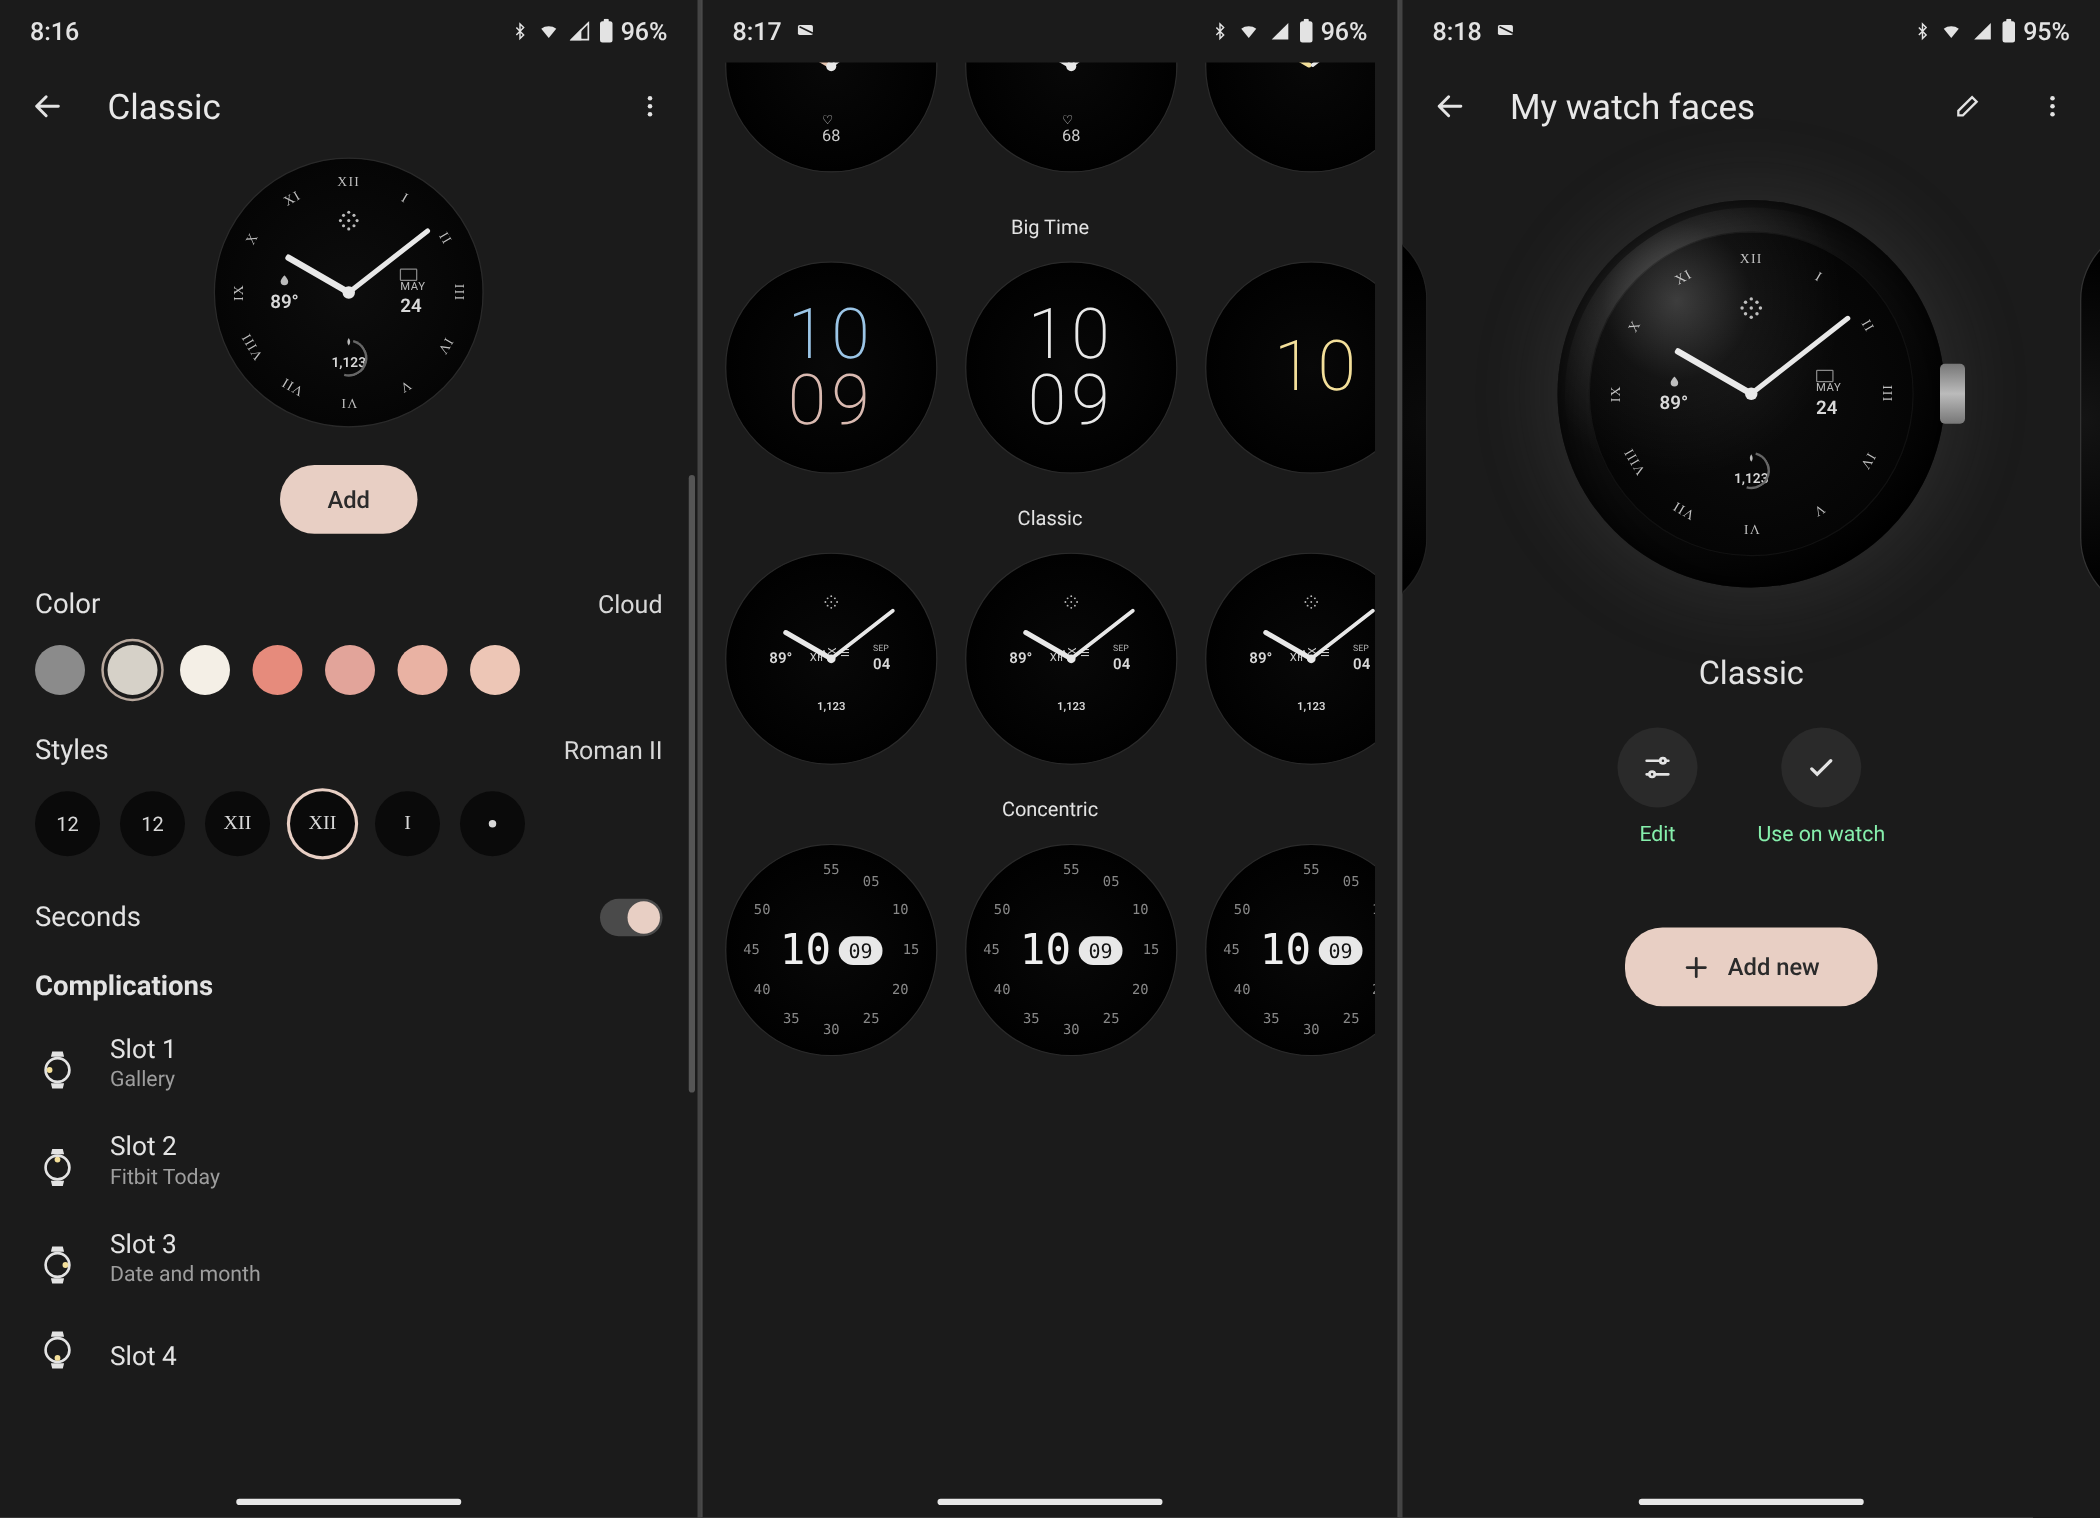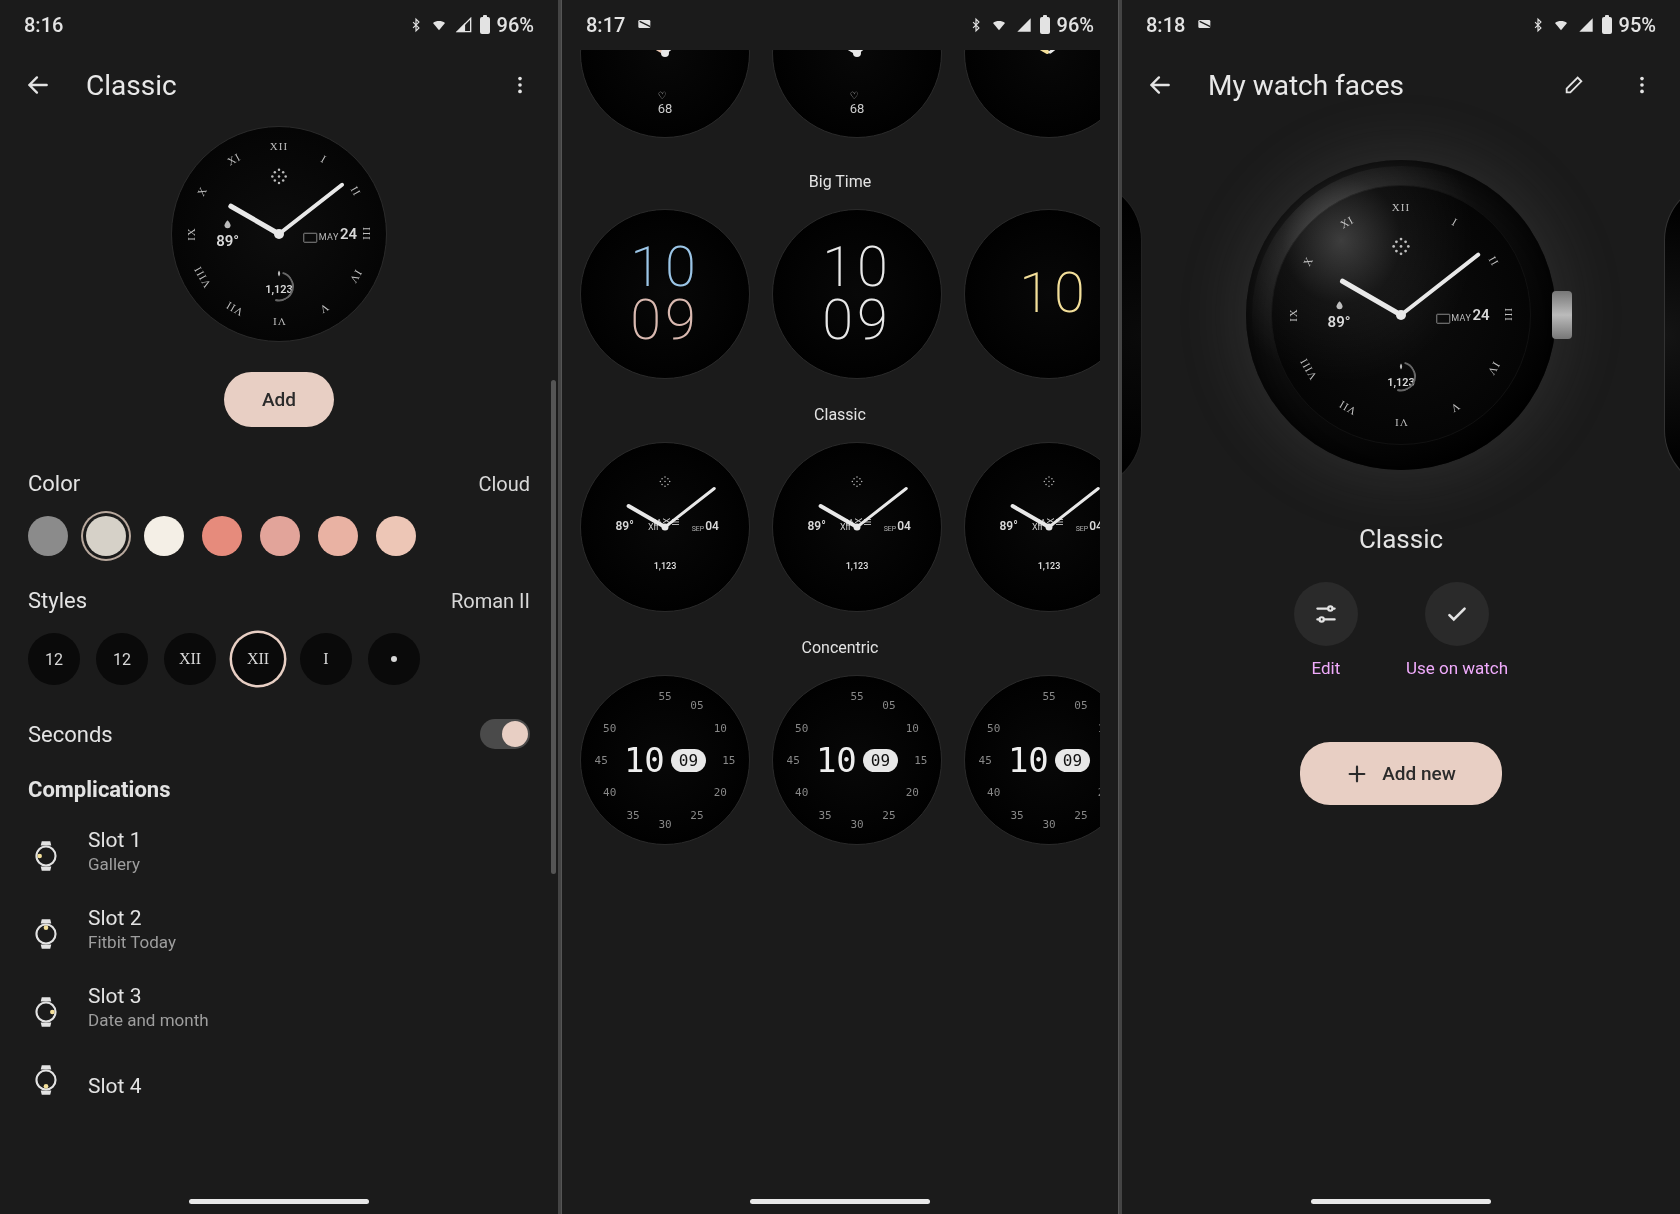--- a/index.html
+++ b/index.html
@@ -56,21 +56,21 @@
     font-size: 10px;
   }
   .watch-face .rn { position:absolute; transform: translate(-50%,-50%); font-family: "Times New Roman", serif; letter-spacing: 1px; font-size: 11px; }
   .hand { position:absolute; left:50%; top:50%; background:#e8e8e8; transform-origin: 50% 100%; border-radius:2px; }
   .hand.hour { width:5px; height:58px; transform: translate(-50%,-100%) rotate(300deg); }
   .hand.min  { width:4px; height:82px; transform: translate(-50%,-100%) rotate(52deg); }
   .center-dot { position:absolute; left:50%; top:50%; width:10px; height:10px; border-radius:50%; background:#e8e8e8; transform:translate(-50%,-50%); }
   .comp { position:absolute; font-size:11px; color:#d8d8d8; text-align:center; transform:translate(-50%,-50%); line-height:1.1; }
   .comp.top { left:50%; top:24%; }
   .comp.left { left:26%; top:50%; }
-  .comp.right { left:74%; top:50%; display:flex; flex-direction:row; align-items:flex-end; gap:1px;}
+  .comp.right { left:74%; top:50%; display:flex; flex-direction:column; align-items:flex-start; gap:1px;}
   .comp.bottom { left:50%; top:74%; }
   .comp .big { font-size:15px; font-weight:600; }
   .comp .sm { font-size:9px; opacity:.85; letter-spacing:.5px;}
   .comp .cal { border:1px solid #888; width:14px; height:10px; border-radius:1px; position:relative; }
   .comp .arc { width:30px; height:30px; border:2px solid #666; border-radius:50%; border-left-color:transparent; border-top-color:transparent; transform:rotate(-30deg); margin:0 auto; }
   
   .pill-btn {
     background: #e8cfc4;
     color: #2b2b2b;
     border-radius: 30px;
@@ -145,21 +145,21 @@
     content:""; position:absolute; inset:6px; border-radius:50%;
     background: radial-gradient(ellipse at 30% 25%, rgba(255,255,255,0.22) 0%, rgba(255,255,255,0.05) 20%, transparent 45%);
     pointer-events:none;
   }
   .crown { position:absolute; right:-16px; top:50%; width:20px; height:48px; transform:translateY(-50%);
     background: linear-gradient(#777,#bbb,#777); border-radius:4px; }
   .face-name { font-size:26px; padding-top: 54px; }
   .action-row { display:flex; gap:48px; padding-top: 28px; }
   .action { display:flex; flex-direction:column; align-items:center; gap:12px; }
   .circle-btn { width:64px; height:64px; border-radius:50%; background:#2a2a2a; display:flex; align-items:center; justify-content:center; }
-  .action .lbl { font-size:17px; color:#f0abfc; }
+  .action .lbl { font-size:17px; color:#86efac; }
   .addnew-row { padding-top: 64px; }
   .side-peek { position:absolute; top:180px; width:60px; height:310px; background:radial-gradient(circle at 100% 50%,#0a0a0a 0%,#000 80%); border:1px solid #222;}
   .side-peek.left { left:-40px; border-radius: 0 160px 160px 0; }
   .side-peek.right { right:-44px; border-radius: 160px 0 0 160px; border:1px solid #333; background:radial-gradient(circle at 0% 50%,#141414 0%,#000 80%);}
 </style>
 </head>
 <body>
 
 <div class="phone">
   <div class="status-bar">

